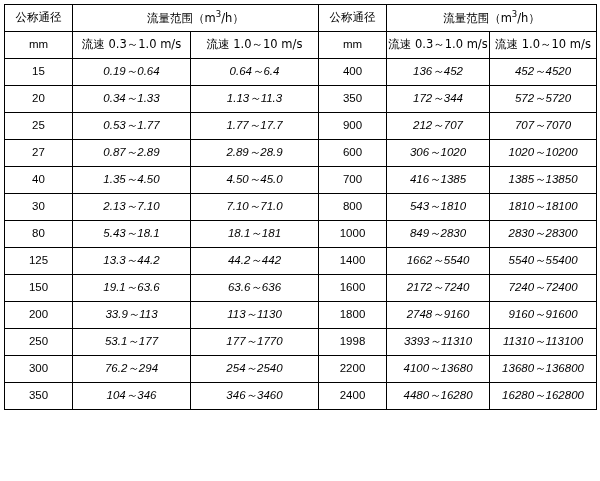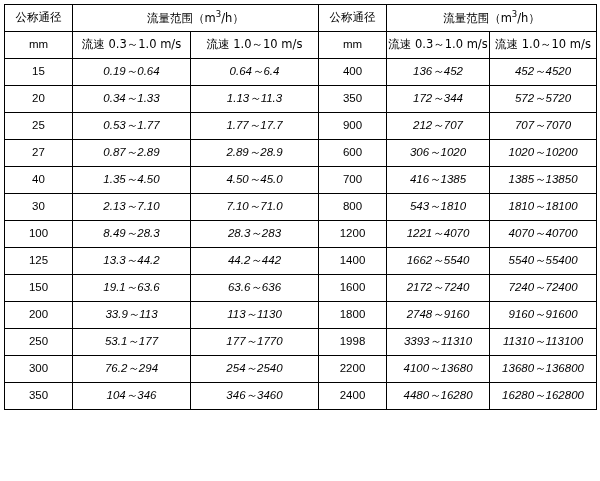--- a/index.html
+++ b/index.html
@@ -143,26 +143,26 @@
         </tr>
         <tr>
           <td class="dn-cell">30</td>
           <td class="data-cell">2.13～7.10</td>
           <td class="data-cell">7.10～71.0</td>
           <td class="dn-cell">800</td>
           <td class="data-cell">543～1810</td>
           <td class="data-cell">1810～18100</td>
         </tr>
         <tr>
-          <td class="dn-cell">100</td>
-          <td class="data-cell">8.49～28.3</td>
-          <td class="data-cell">28.3～283</td>
-          <td class="dn-cell">1200</td>
-          <td class="data-cell">1221～4070</td>
-          <td class="data-cell">4070～40700</td>
+          <td class="dn-cell">80</td>
+          <td class="data-cell">5.43～18.1</td>
+          <td class="data-cell">18.1～181</td>
+          <td class="dn-cell">1000</td>
+          <td class="data-cell">849～2830</td>
+          <td class="data-cell">2830～28300</td>
         </tr>
         <tr>
           <td class="dn-cell">125</td>
           <td class="data-cell">13.3～44.2</td>
           <td class="data-cell">44.2～442</td>
           <td class="dn-cell">1400</td>
           <td class="data-cell">1662～5540</td>
           <td class="data-cell">5540～55400</td>
         </tr>
         <tr>

